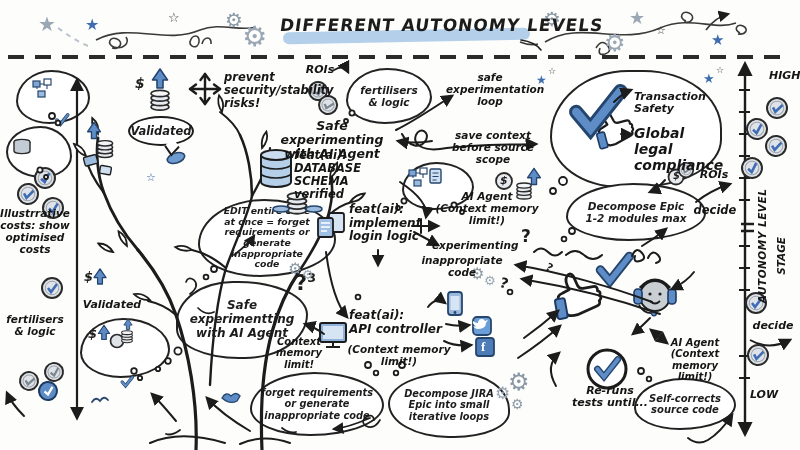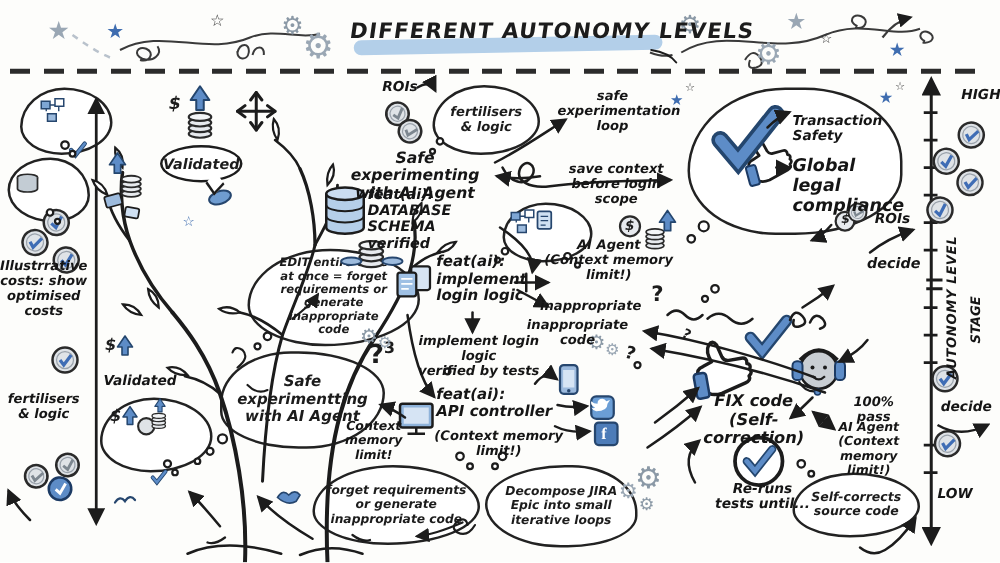--- a/index.html
+++ b/index.html
@@ -52,20 +52,24 @@
 code</span>
   </div>
   <div class="cloud" style="left:176px;top:281px;width:112px;height:66px;border-radius:45% 55% 50% 50%/55% 45% 60% 40%;">
     <span class="ct" style="font-size:12px;">Safe
 experimentting
 with AI Agent</span>
   </div>
   <div class="cloud" style="left:80px;top:318px;width:70px;height:48px;"></div>
   <div class="cloud" style="left:402px;top:162px;width:52px;height:36px;"></div>
   <div class="cloud" style="left:550px;top:70px;width:152px;height:106px;border-radius:50% 50% 55% 45%/62% 55% 45% 48%;"></div>
+  <div class="cloud" style="left:566px;top:183px;width:120px;height:46px;">
+    <span class="ct" style="font-size:10.5px;">Decompose Epic
+1-2 modules max</span>
+  </div>
   <div class="cloud" style="left:250px;top:372px;width:114px;height:52px;">
     <span class="ct" style="font-size:9.8px;">forget requirements
 or generate
 inappropriate code</span>
   </div>
   <div class="cloud" style="left:634px;top:378px;width:82px;height:40px;">
     <span class="ct" style="font-size:10px;">Self-corrects
 source code</span>
   </div>
   <div class="cloud" style="left:388px;top:372px;width:102px;height:54px;border-radius:55% 45% 48% 52%/50% 60% 40% 55%;">
@@ -366,58 +370,56 @@
   </svg>
 
   <div class="t" style="left:0px;top:208px;width:70px;font-size:10.5px;font-style:italic;">Illustrrative
 costs: show
 optimised
 costs</div>
   <div class="t" style="left:2px;top:314px;width:66px;font-size:10.5px;">fertilisers
 &amp; logic</div>
   <div class="t" style="left:82px;top:299px;width:60px;font-size:11px;">Validated</div>
 
+  <div class="t tl" style="left:224px;top:71px;width:180px;font-size:11.5px;">prevent
+security/stability
+risks!</div>
   <div class="t" style="left:300px;top:64px;width:40px;font-size:11px;">ROIs</div>
   <div class="t" style="left:266px;top:119px;width:132px;font-size:12.5px;">Safe experimenting
 with AI Agent</div>
   <div class="t tl" style="left:294px;top:149px;width:125px;font-size:11.5px;">feat(ai):
 DATABASE SCHEMA
 verified</div>
   <div class="t" style="left:446px;top:72px;width:88px;font-size:10.5px;">safe
 experimentation
 loop</div>
   <div class="t" style="left:450px;top:130px;width:86px;font-size:10.5px;">save context
-before login
+before source
 scope</div>
 
   <div class="t tl" style="left:349px;top:203px;width:72px;font-size:12px;">feat(ai):
 implement
 login logic</div>
   <div class="t" style="left:424px;top:191px;width:126px;font-size:10.5px;">AI Agent
 (Context memory limit!)</div>
-  <div class="t" style="left:432px;top:240px;width:80px;font-size:10.5px;">inappropriate</div>
+  <div class="t" style="left:432px;top:240px;width:80px;font-size:10.5px;">experimenting</div>
   <div class="t" style="left:412px;top:255px;width:100px;font-size:10.5px;">inappropriate code</div>
-  <div class="t" style="left:328px;top:268px;width:110px;font-size:10.5px;">implement login logic
-verified by tests</div>
   <div class="t tl" style="left:349px;top:309px;width:96px;font-size:12px;">feat(ai):
 API controller</div>
   <div class="t" style="left:328px;top:344px;width:142px;font-size:10.5px;">(Context memory limit!)</div>
   <div class="t" style="left:270px;top:336px;width:58px;font-size:10px;">Context
 memory
 limit!</div>
 
   <div class="t tl" style="left:634px;top:91px;width:72px;font-size:11px;">Transaction
 Safety</div>
   <div class="t tl" style="left:634px;top:126px;width:78px;font-size:14px;">Global legal
 compliance</div>
   <div class="t" style="left:696px;top:169px;width:36px;font-size:11px;">ROIs</div>
   <div class="t" style="left:692px;top:204px;width:46px;font-size:11.5px;">decide</div>
-  <div class="t" style="left:546px;top:315px;width:114px;font-size:13px;">FIX code
-(Self-correction)</div>
-  <div class="t" style="left:668px;top:317px;width:62px;font-size:10.5px;">100% pass</div>
   <div class="t" style="left:648px;top:337px;width:94px;font-size:10px;">AI Agent
 (Context memory
 limit!)</div>
   <div class="t" style="left:566px;top:385px;width:88px;font-size:11px;">Re-runs
 tests until...</div>
 
   <div class="t tl" style="left:753px;top:70px;width:42px;font-size:11px;font-style:italic;padding-left:16px;">HIGH</div>
   <div class="t tl" style="left:750px;top:389px;width:38px;font-size:11px;">LOW</div>
   <div class="t rot" style="left:698px;top:240px;width:130px;font-size:10.5px;letter-spacing:0.5px;">AUTONOMY LEVEL</div>
   <div class="t rot" style="left:757px;top:250px;width:50px;font-size:10.5px;">STAGE</div>

